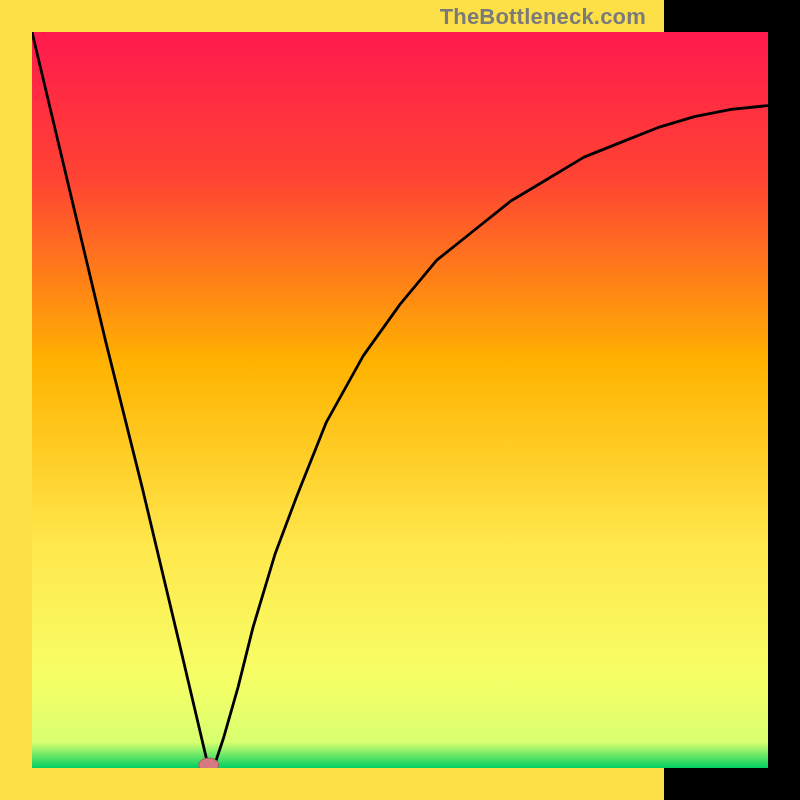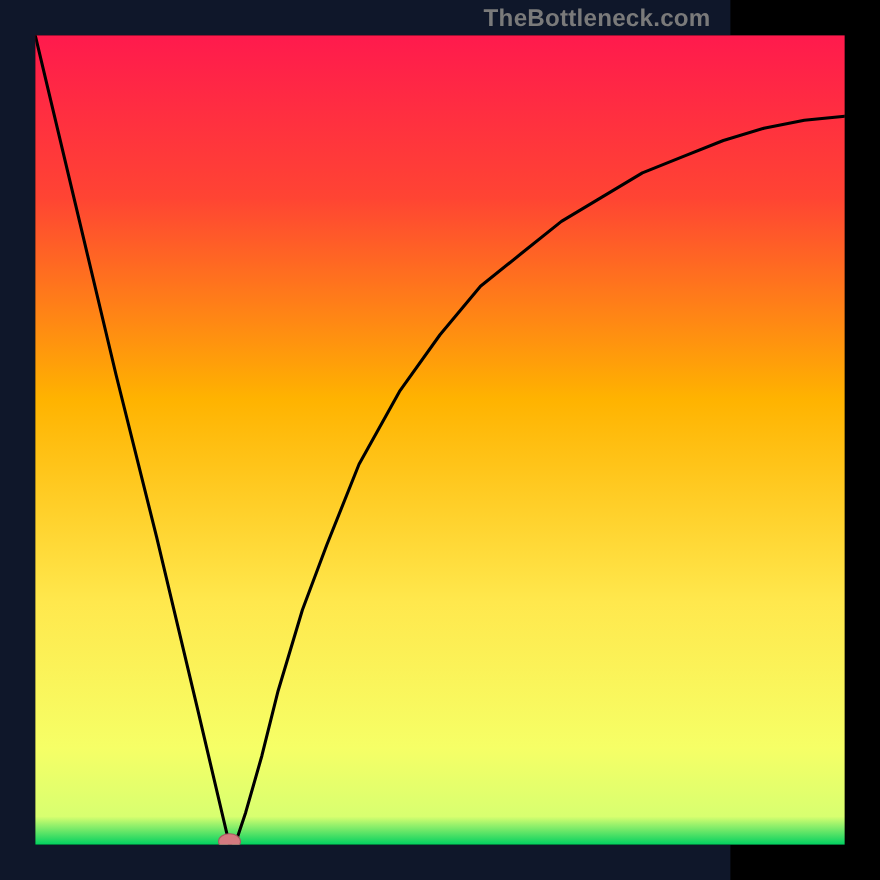--- a/index.html
+++ b/index.html
@@ -8,21 +8,21 @@
     width: 800px;
     height: 800px;
     background: #000;
     font-family: Arial, Helvetica, sans-serif;
     overflow: hidden;
   }
   .frame {
     position: relative;
     width: 664px;
     height: 800px;
-    background: #0f172a;
+    background: #fde047;
   }
   .watermark {
     position: absolute;
     top: 4px;
     right: 18px;
     color: #7a7a7a;
     font-size: 22px;
     font-weight: 600;
     letter-spacing: 0.2px;
     z-index: 50;

